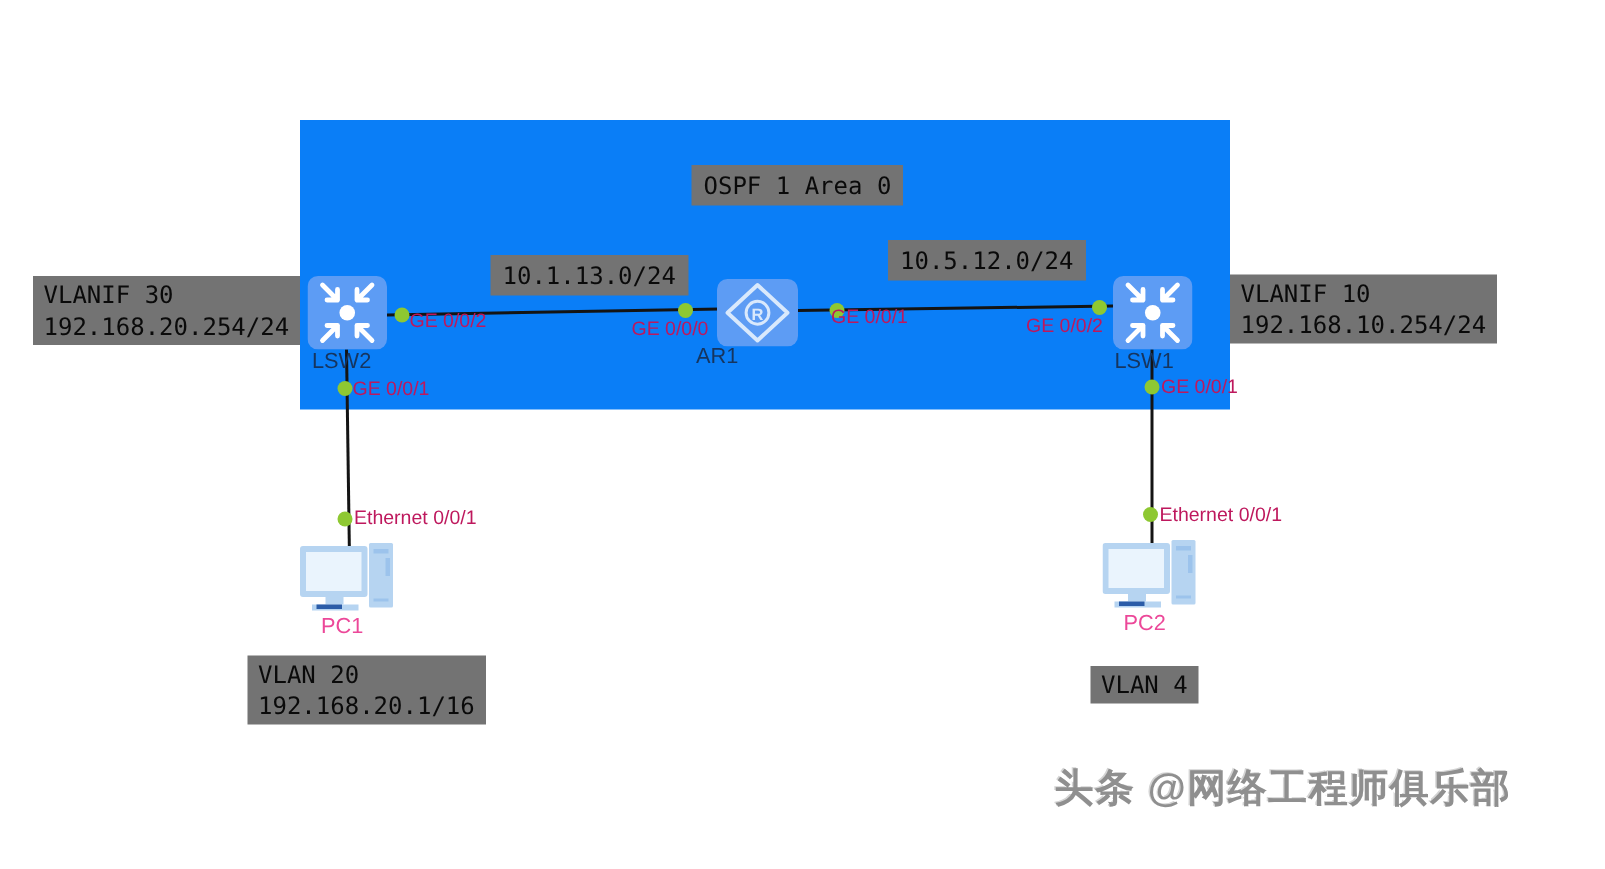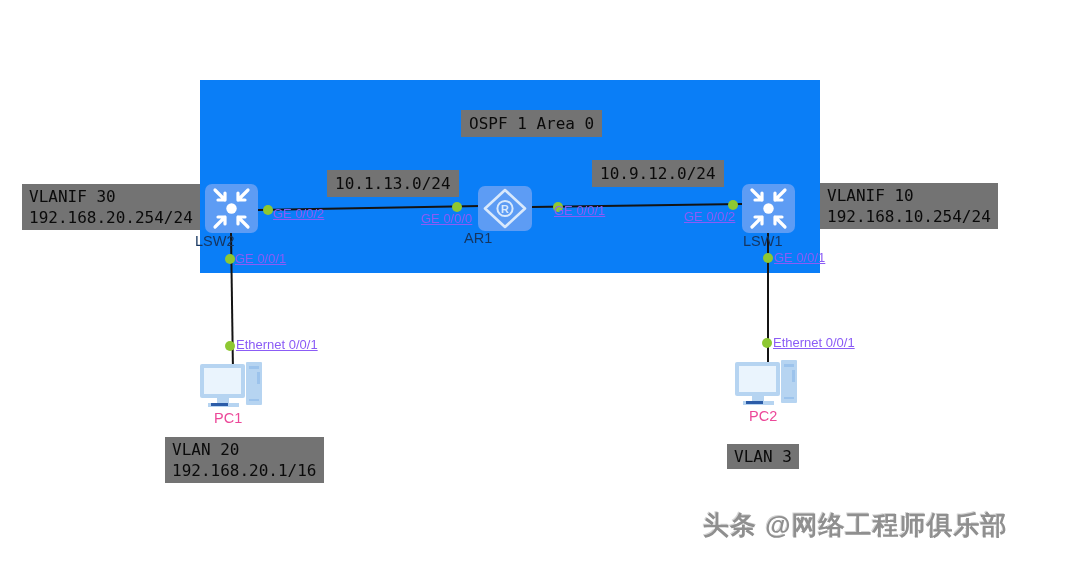--- a/index.html
+++ b/index.html
@@ -14,21 +14,21 @@
   .dev-icon { position:absolute; }
 
   .green-label { position:absolute; background:#737373; color:#0a0a0a;
                  font-family:"DejaVu Sans Mono","Liberation Mono",monospace;
                  font-size:16px; line-height:21px; padding:2px 7px; white-space:nowrap; }
   .green-label.one-line { padding:3px 8px; }
 
   .devname { position:absolute; font-size:14.5px; color:#16355f; white-space:nowrap; }
   .devname.onwhite { color:#ec4899; }
 
-  .portlabel { position:absolute; font-size:13px; color:#8b5cf6; white-space:nowrap;text-decoration:underline; }
+  .portlabel { position:absolute; font-size:13px; color:#be185d; white-space:nowrap; }
 
   .watermark { position:absolute; left:703px; top:508px; font-size:26px; font-weight:bold;
                letter-spacing:1px; color:#8f8f8f;
                text-shadow:2px 2px 0 #ffffff, -1px -1px 0 #d4d4d4;text-align:center; }
 </style>
 </head>
 <body>
 
 <div class="area-rect"></div>
 
@@ -97,53 +97,53 @@
   <rect x="49" y="5" width="10" height="3" fill="#9cc3ec"></rect>
   <rect x="57" y="11" width="3" height="12" fill="#9cc3ec"></rect>
   <rect x="49" y="38" width="10" height="2" fill="#9cc3ec"></rect>
   <rect x="0" y="3" width="45" height="34" rx="2" fill="#b6d4f1"></rect>
   <rect x="4" y="7" width="37" height="26" fill="#eaf4fd"></rect>
   <rect x="17" y="37" width="12" height="5" fill="#b6d4f1"></rect>
   <rect x="8" y="42" width="31" height="4" fill="#b6d4f1"></rect>
   <rect x="11" y="42" width="17" height="3" fill="#2b5ca8"></rect>
 </svg>
 
-<div class="devname" style="left:195px;top:233px">LSW2</div>
+<div class="devname" style="left:208px;top:233px">LSW2</div>
 <div class="devname" style="left:464px;top:230px">AR1</div>
 <div class="devname" style="left:743px;top:233px">LSW1</div>
 <div class="devname onwhite" style="left:214px;top:410px">PC1</div>
 <div class="devname onwhite" style="left:749px;top:408px">PC2</div>
 
 <div class="portlabel" style="left:273px;top:206px">GE 0/0/2</div>
 <div class="portlabel" style="left:421px;top:211px">GE 0/0/0</div>
 <div class="portlabel" style="left:554px;top:203px">GE 0/0/1</div>
 <div class="portlabel" style="left:684px;top:209px">GE 0/0/2</div>
 <div class="portlabel" style="left:235px;top:251px">GE 0/0/1</div>
 <div class="portlabel" style="left:774px;top:250px">GE 0/0/1</div>
 <div class="portlabel" style="left:236px;top:337px">Ethernet 0/0/1</div>
 <div class="portlabel" style="left:773px;top:335px">Ethernet 0/0/1</div>
 
 <div class="green-label one-line" style="left:461px;top:110px">OSPF 1 Area 0</div>
 
 <div class="green-label one-line" style="left:327px;top:170px">10.1.13.0/24</div>
 
-<div class="green-label one-line" style="left:592px;top:160px">10.9.12.0/24</div>
+<div class="green-label one-line" style="left:592px;top:160px">10.5.12.0/24</div>
 
 <div class="green-label" style="left:22px;top:184px">
   <div>VLANIF 30</div>
   <div>192.168.20.254/24</div>
 </div>
 
 <div class="green-label" style="left:820px;top:183px">
   <div>VLANIF 10</div>
   <div>192.168.10.254/24</div>
 </div>
 
 <div class="green-label" style="left:165px;top:437px">
   <div>VLAN 20</div>
   <div>192.168.20.1/16</div>
 </div>
 
 <div class="green-label" style="left:727px;top:444px">
-  <div>VLAN 3</div>
+  <div>VLAN 4</div>
 </div>
 
 <div class="watermark">头条 @网络工程师俱乐部</div>
 
 </body></html>

